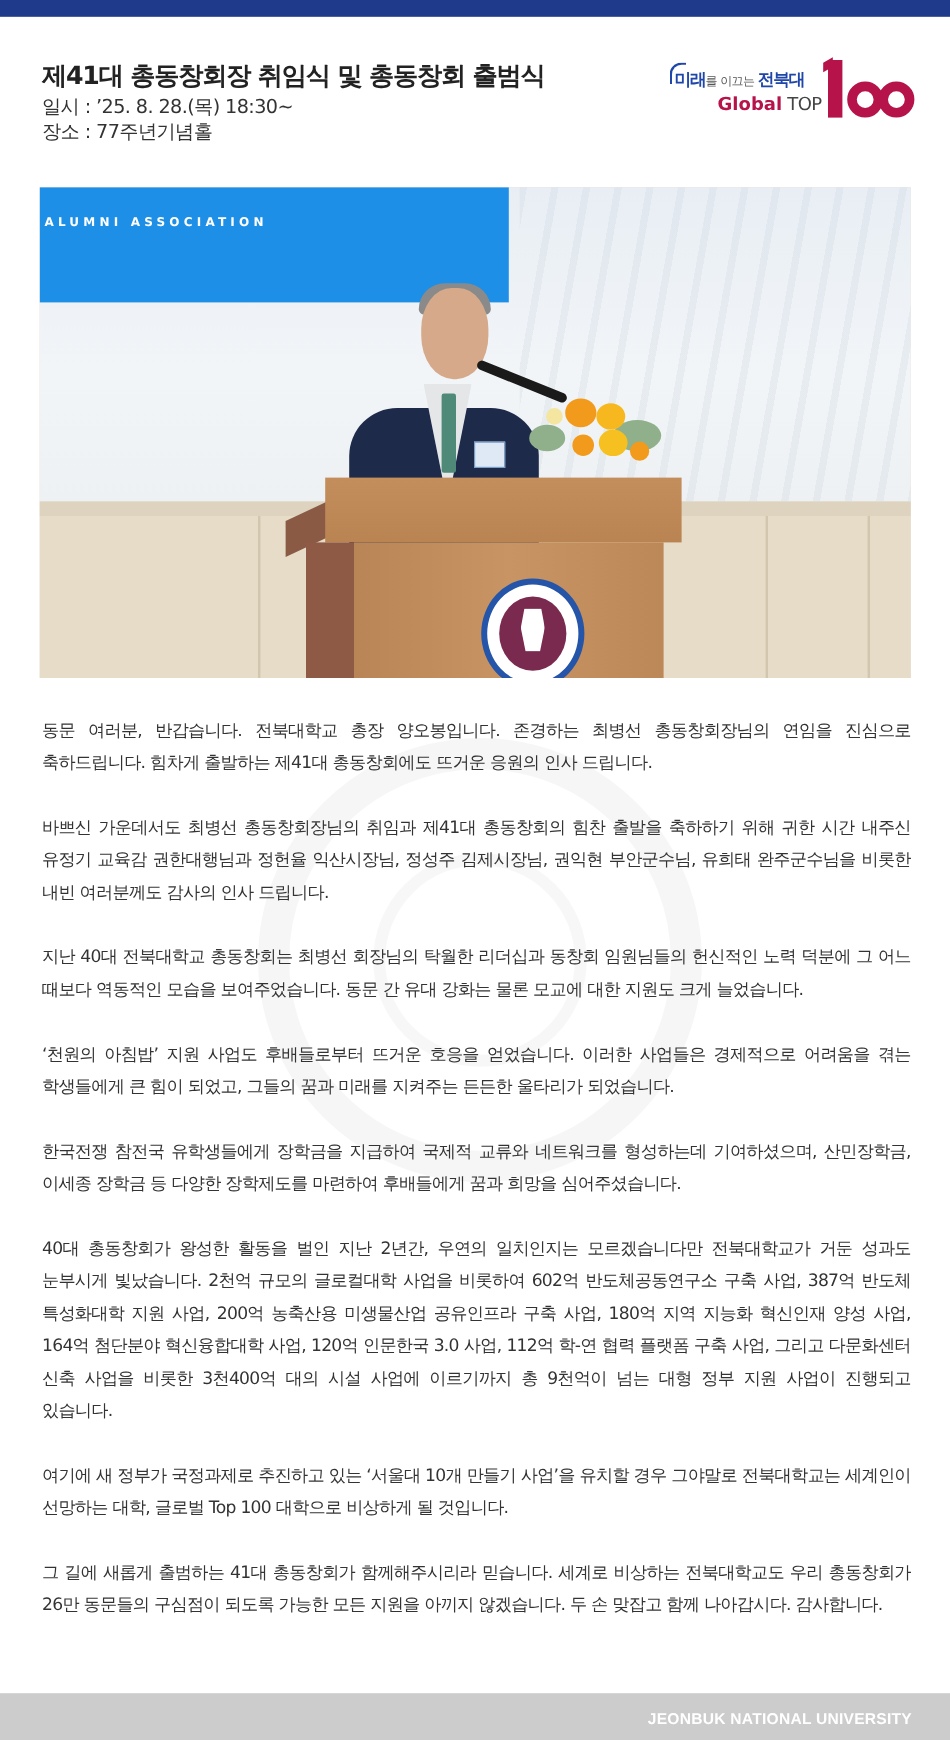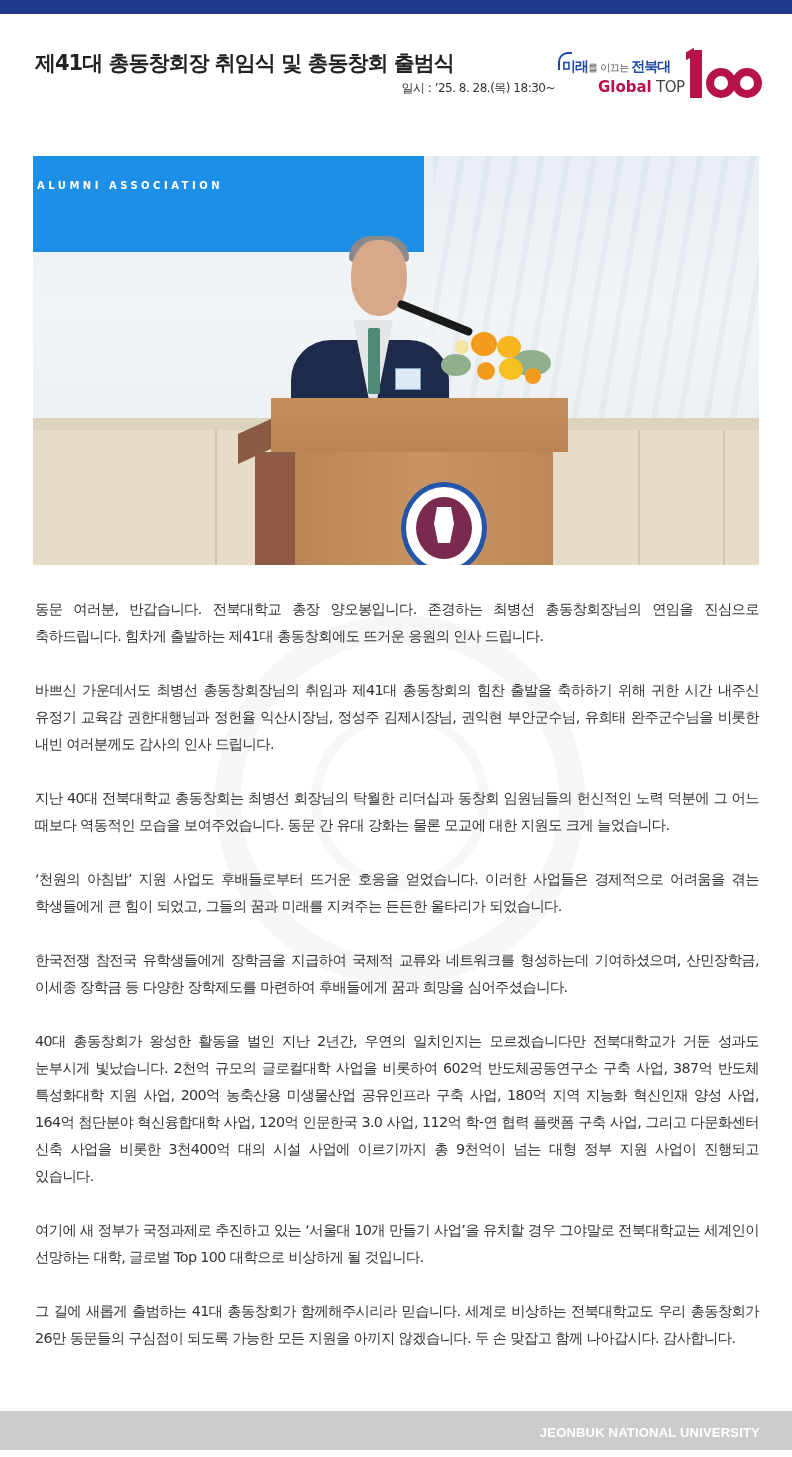--- a/index.html
+++ b/index.html
@@ -17,21 +17,21 @@
     background: #1f3a8a;
   }
   .header {
     position: absolute; left: 35px; top: 48px; width: 520px;
   }
   .title {
     font-size: 21px; font-weight: bold; color: #222222;
     letter-spacing: -1px; line-height: 30px;
   }
   .meta-line {
-    font-size: 12px; color: #333333; line-height: 21px; letter-spacing: -0.5px; text-align: right;
+    font-size: 16px; color: #333333; line-height: 21px; letter-spacing: -0.5px;
   }
   .logo {
     position: absolute; left: 562px; top: 46px; width: 200px; height: 56px;
   }
   .logo-line1 {
     position: absolute; left: 0; top: 12px; white-space: nowrap;
     font-weight: bold; color: #1f46a8; font-size: 14px; letter-spacing: -1px;
   }
   .logo-line1 .small { font-size: 10px; color: #555; font-weight: normal; letter-spacing: -0.5px; }
   .logo-swoosh {
@@ -185,20 +185,21 @@
   }
 </style>
 </head>
 <body>
 
 <div class="top-bar"></div>
 
 <div class="header">
   <h1 class="title">제41대 총동창회장 취임식 및 총동창회 출범식</h1>
   <div class="meta-line">일시 : ’25. 8. 28.(목) 18:30~</div>
+  <div class="meta-line">장소 : 77주년기념홀</div>
 </div>
 
 <div class="logo">
   <span class="logo-swoosh"></span>
   <div class="logo-line1">
     <span>미래</span><span class="small">를 이끄는 </span><span>전북대</span>
   </div>
   <div class="logo-line2">
     <span class="global">Global</span><span class="top"> TOP</span>
   </div>

